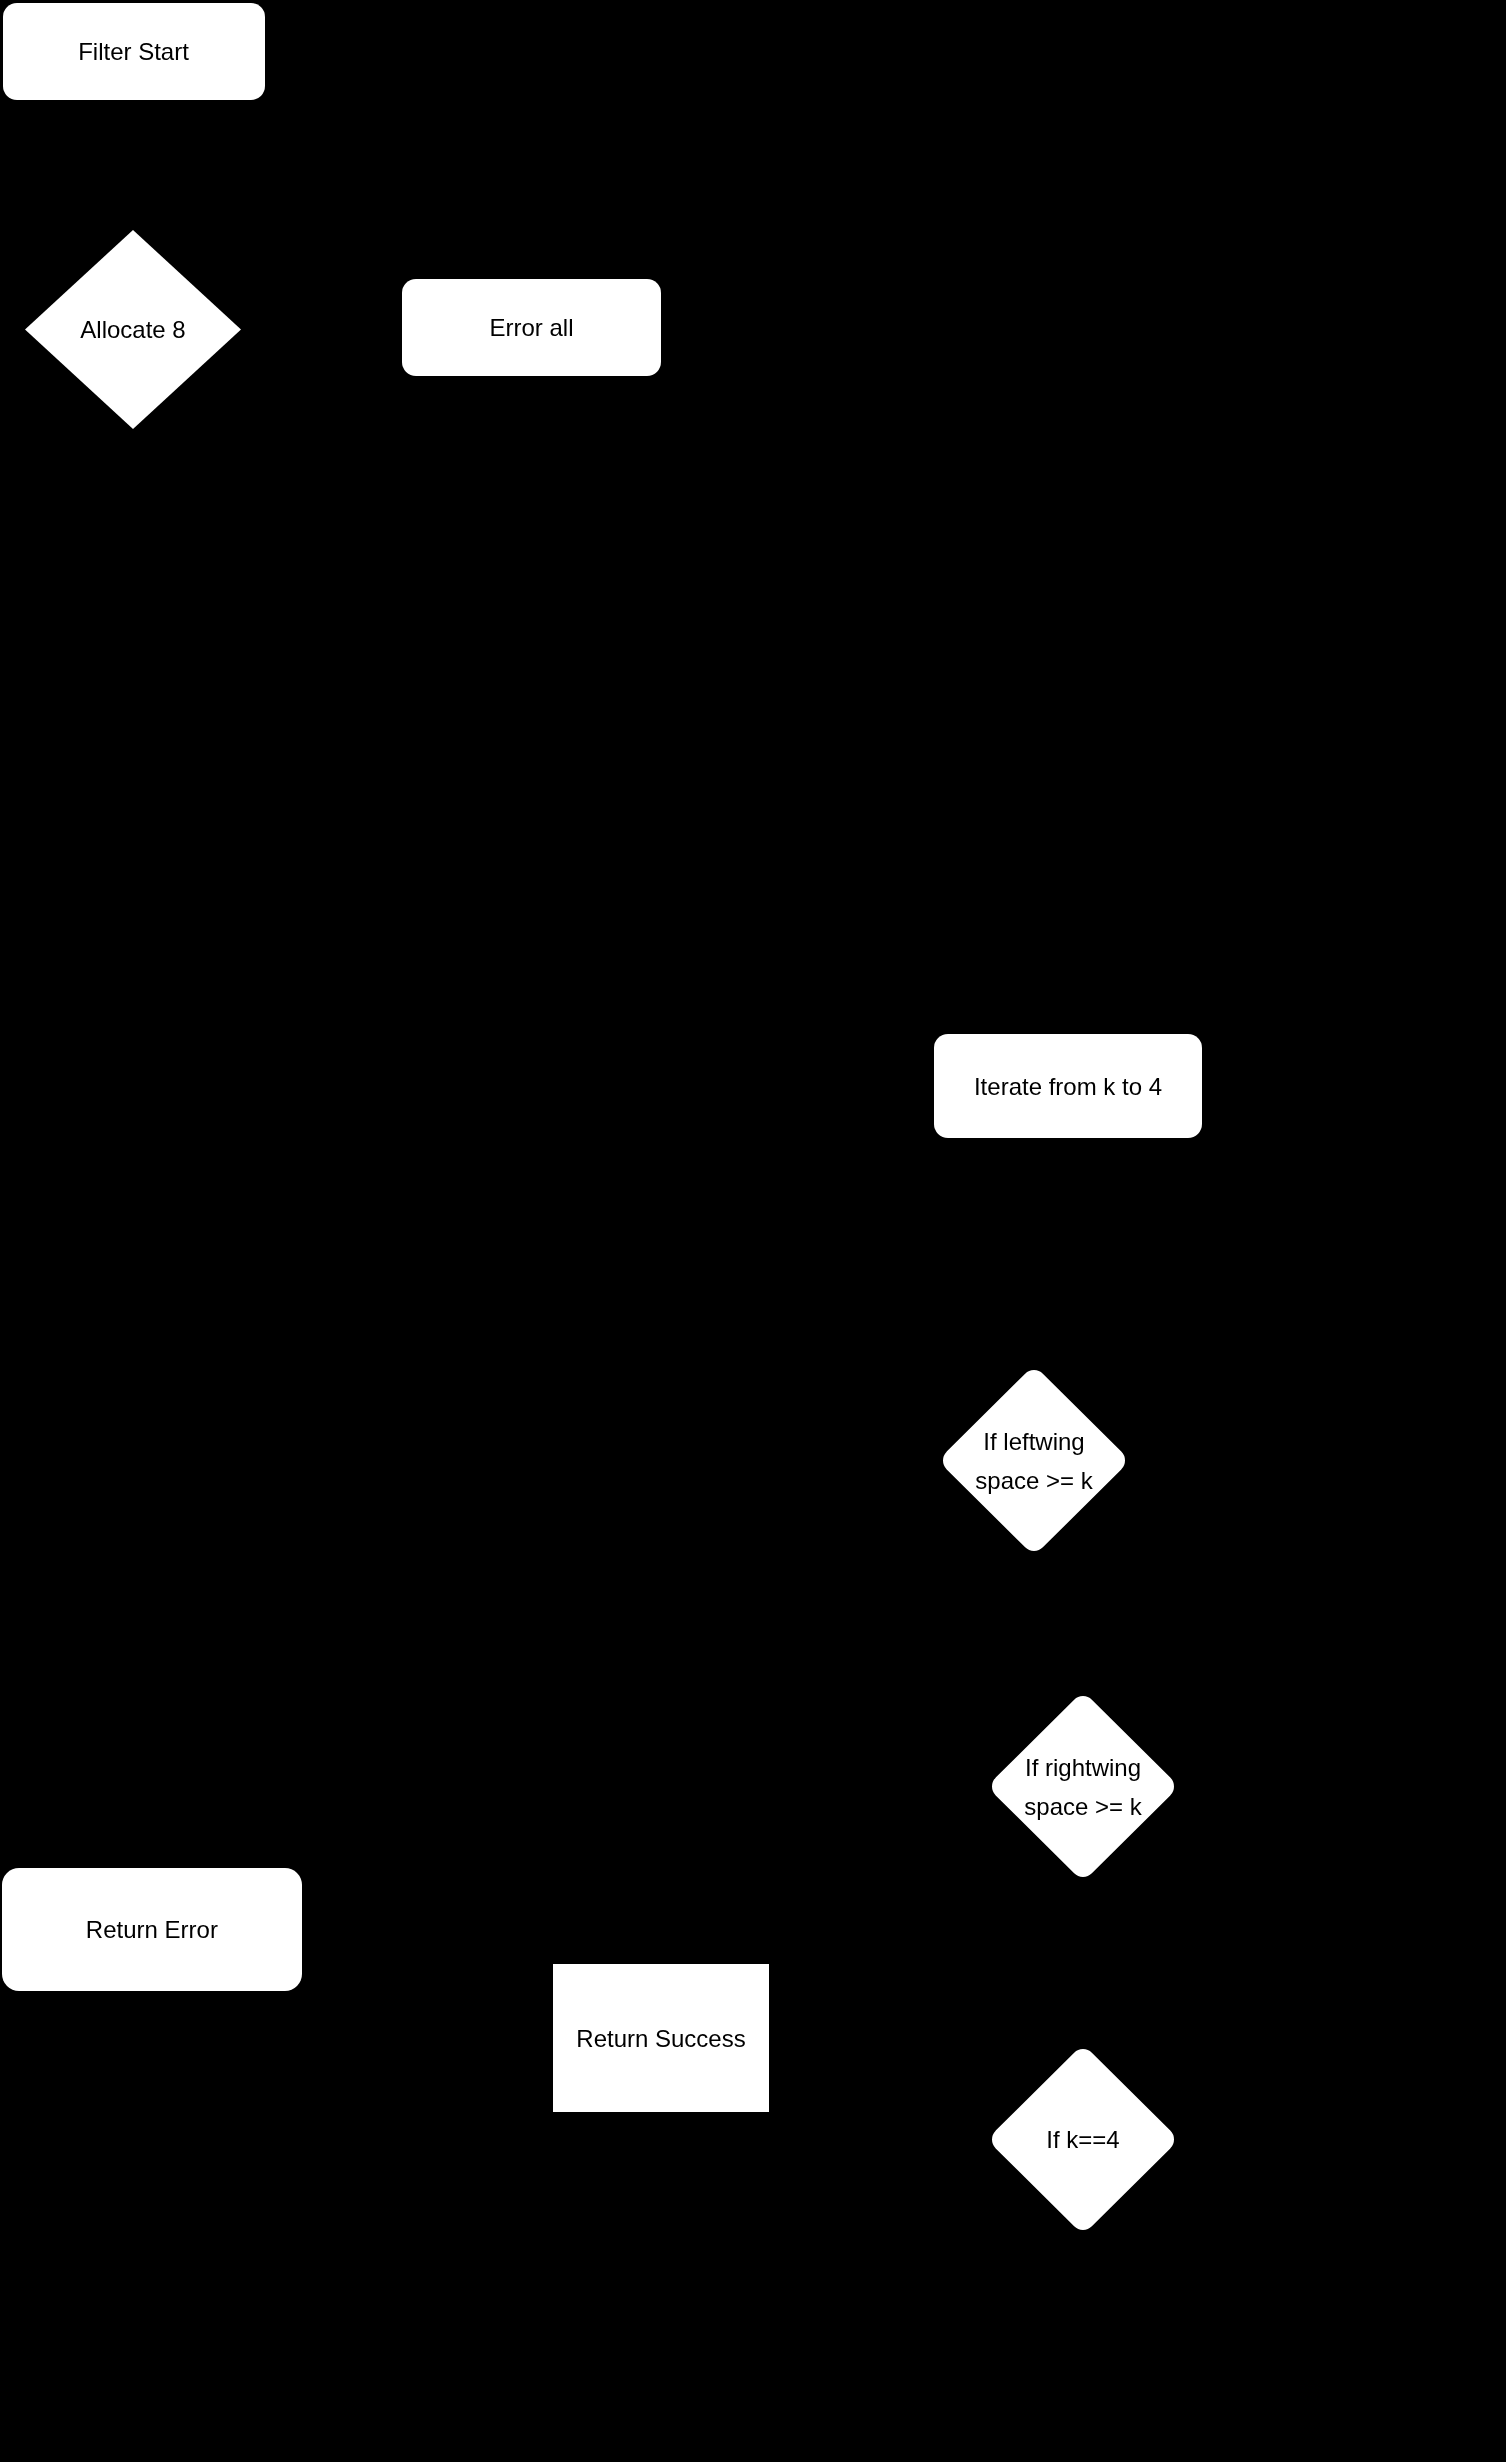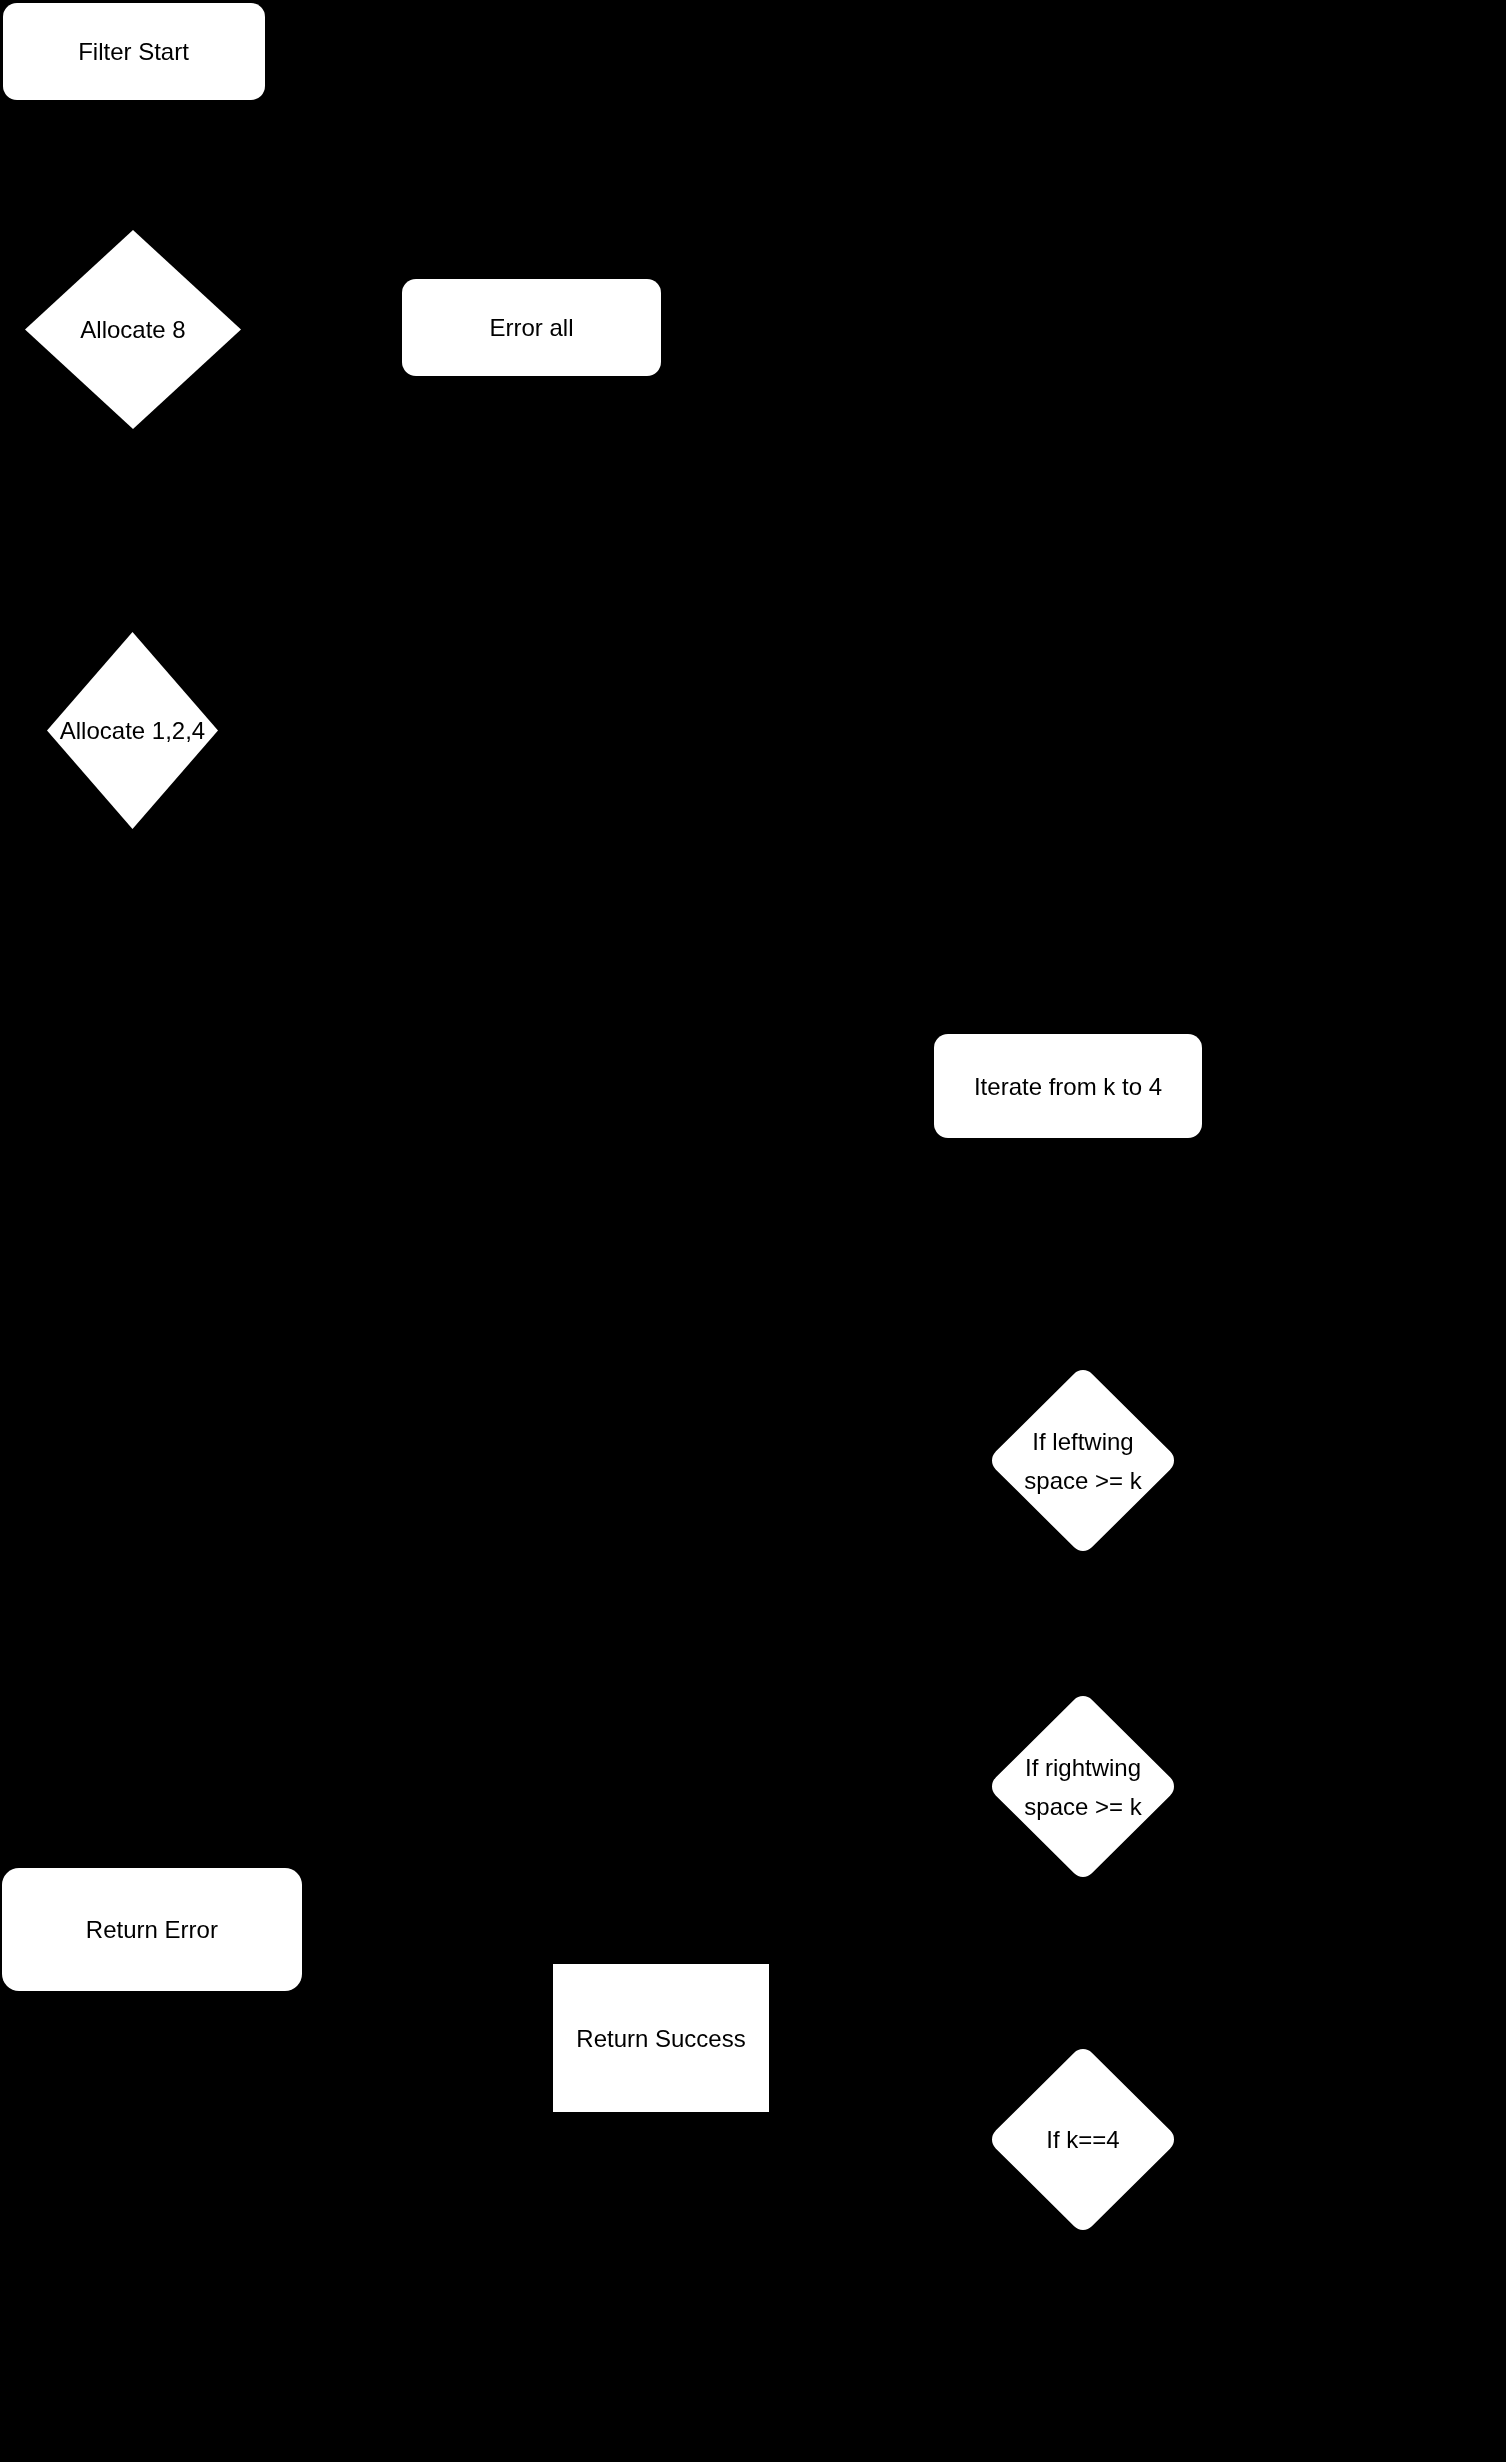--- a/index.html
+++ b/index.html
@@ -70,33 +70,27 @@
     <svg class="shape" viewBox="0 0 344 316" preserveAspectRatio="none">
       <polygon class="shape-fill" points="172,0 344,158 172,316 0,158"></polygon>
     </svg>
     <div class="label">Allocate 8</div>
   </div>
 
   <div class="node rect" style="left:402px; top:279px; width:259px; height:97px;">
     <div class="label">Error all</div>
   </div>
 
-  <div class="node diamond" style="left:47px; top:632px; width:171px; height:197px;">
-    <svg class="shape" viewBox="0 0 272 314" preserveAspectRatio="none">
-      <polygon class="shape-fill" points="136,0 272,157 136,314 0,157"></polygon>
-    </svg>
-    <div class="label">Allocate 1,2,4</div>
-  </div>
 
 
   <div class="node rect" style="left:934px; top:1034px; width:258px; height:104px;padding-left:10px;">
     <div class="label">Iterate from k to 4</div>
   </div>
 
-  <div class="node diamond" style="left:992px; top:1370px; width:182px; height:181px;">
+  <div class="node diamond" style="left:943px; top:1370px; width:182px; height:181px;">
     <svg class="shape" viewBox="0 0 290 288" preserveAspectRatio="none">
       <polygon class="shape-fill rounded" points="145,20 270,144 145,268 20,144"></polygon>
     </svg>
     <div class="label">
       <span>If leftwing</span>
       <span>space &gt;= k</span>
     </div>
   </div>
 
   <div class="node diamond" style="left:992px; top:1696px; width:182px; height:181px;">

